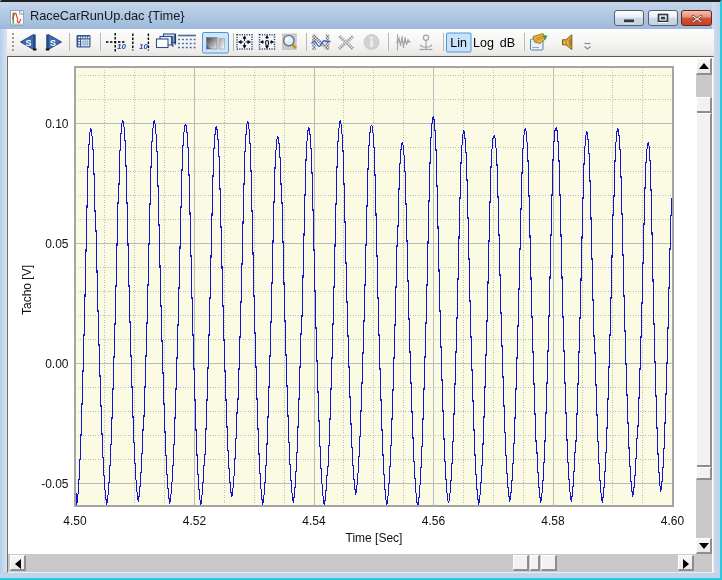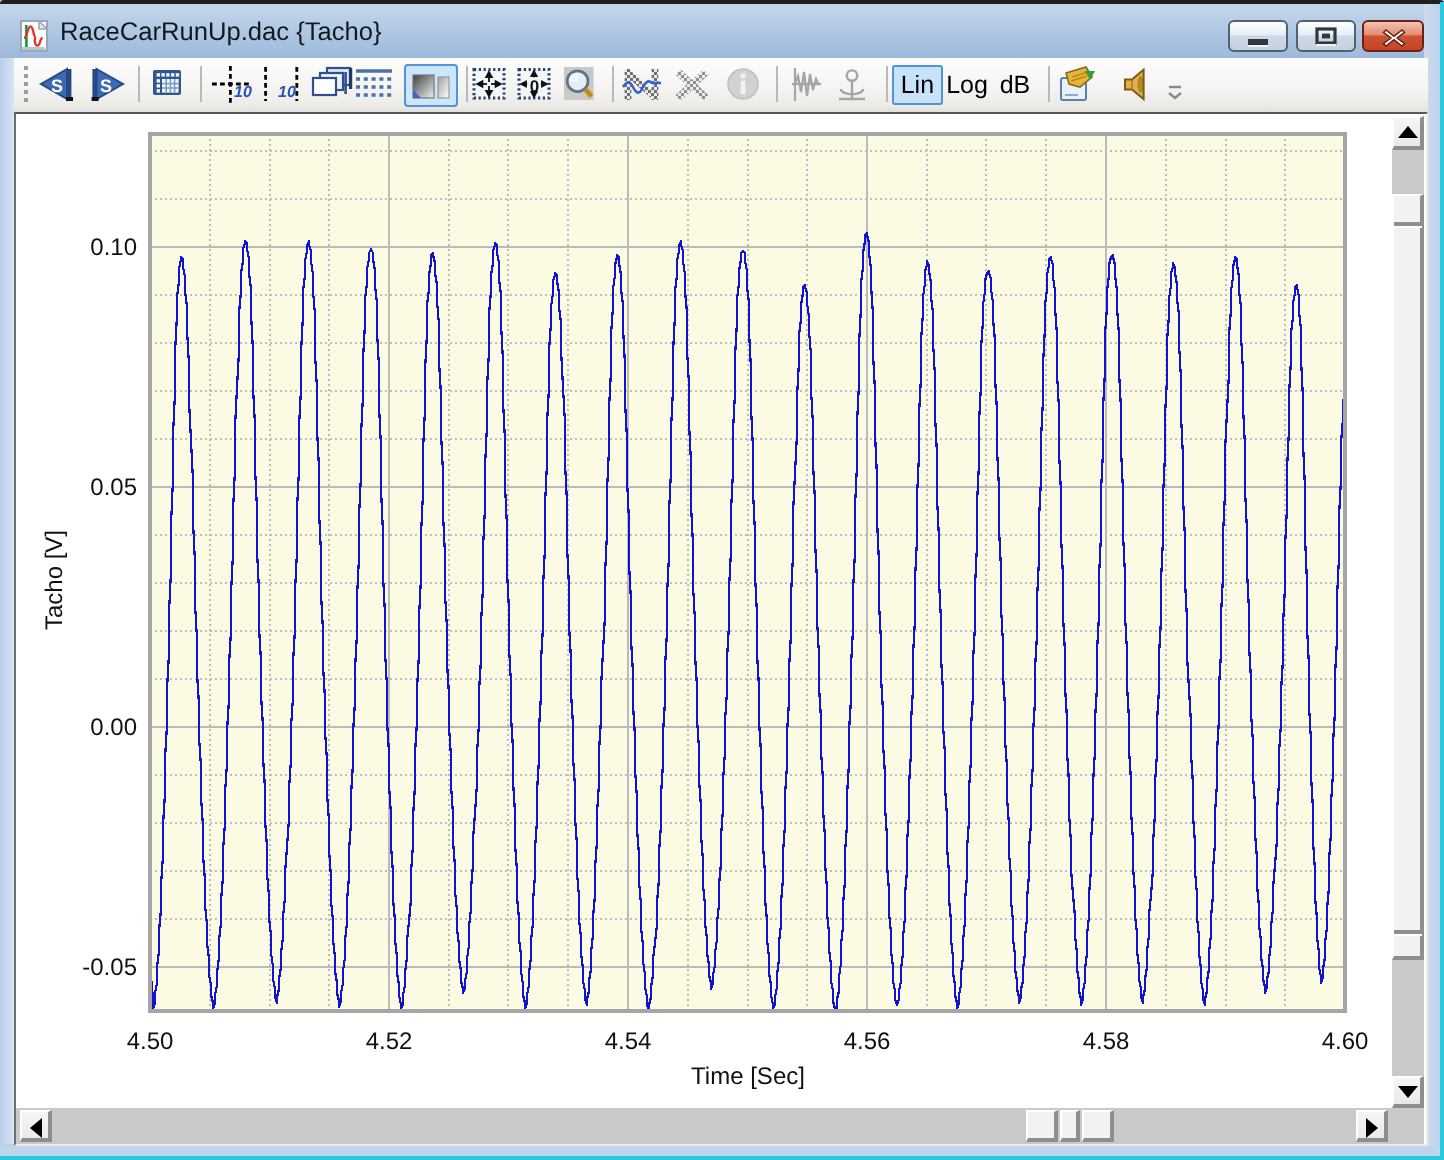--- a/index.html
+++ b/index.html
@@ -18,21 +18,21 @@
 
 <div class="abs" style="left:0;top:29px;width:7px;height:543px;background:linear-gradient(90deg,#b7cee9,#d9e5f4)"></div>
 
 <svg class="abs" style="left:9px;top:10px" width="16" height="16">
  <rect x="1.5" y="0.5" width="13" height="15" fill="#fff" stroke="#9aa7b8"></rect>
  <path d="M10.5 0.5 L14.5 4.5 L10.5 4.5 Z" fill="#dfe7f0" stroke="#9aa7b8" stroke-width="0.8"></path>
  <path d="M2 13.5 L13 13.5 L14 15 L2 15 Z" fill="#b9c4d2"></path>
  <line x1="4.2" y1="2.5" x2="4.2" y2="13.5" stroke="#00a33c" stroke-width="1.3"></line>
  <path d="M3 9 C4.5 9 4.8 3.2 6.3 3.2 C7.8 3.2 7.6 9 9.1 9 C7.9 9 8.3 12.8 9.8 12.8 C11.3 12.8 10.8 9 12.3 9" fill="none" stroke="#e8312a" stroke-width="1.2"></path>
 </svg>
-<div class="abs" style="left:30px;top:5px;width:400px;height:22px;line-height:22px;font-size:12.8px;color:#15191e">RaceCarRunUp.dac {Tacho}</div>
+<div class="abs" style="left:30px;top:5px;width:400px;height:22px;line-height:22px;font-size:12.8px;color:#15191e">RaceCarRunUp.dac {Time}</div>
 
 <div class="abs" style="left:614px;top:10px;width:30px;height:16px;border:1px solid #57616e;border-radius:3px;box-sizing:border-box;background:linear-gradient(180deg,#fdfeff 0%,#e8eef6 45%,#ccd9e8 50%,#c3d1e2 100%)">
  <svg class="abs" style="left:0;top:0" width="28" height="14">
       <rect x="9" y="8.5" width="10" height="3" fill="#32373e"></rect>
       <rect x="9" y="11.5" width="10" height="1" fill="#eef3f9"></rect>
     </svg>
 </div>
 <div class="abs" style="left:648px;top:10px;width:30px;height:16px;border:1px solid #57616e;border-radius:3px;box-sizing:border-box;background:linear-gradient(180deg,#fdfeff 0%,#e8eef6 45%,#ccd9e8 50%,#c3d1e2 100%)">
  <svg class="abs" style="left:0;top:0" width="28" height="14">
       <rect x="9.5" y="3.5" width="9" height="7" fill="none" stroke="#32373e" stroke-width="1.6"></rect>

